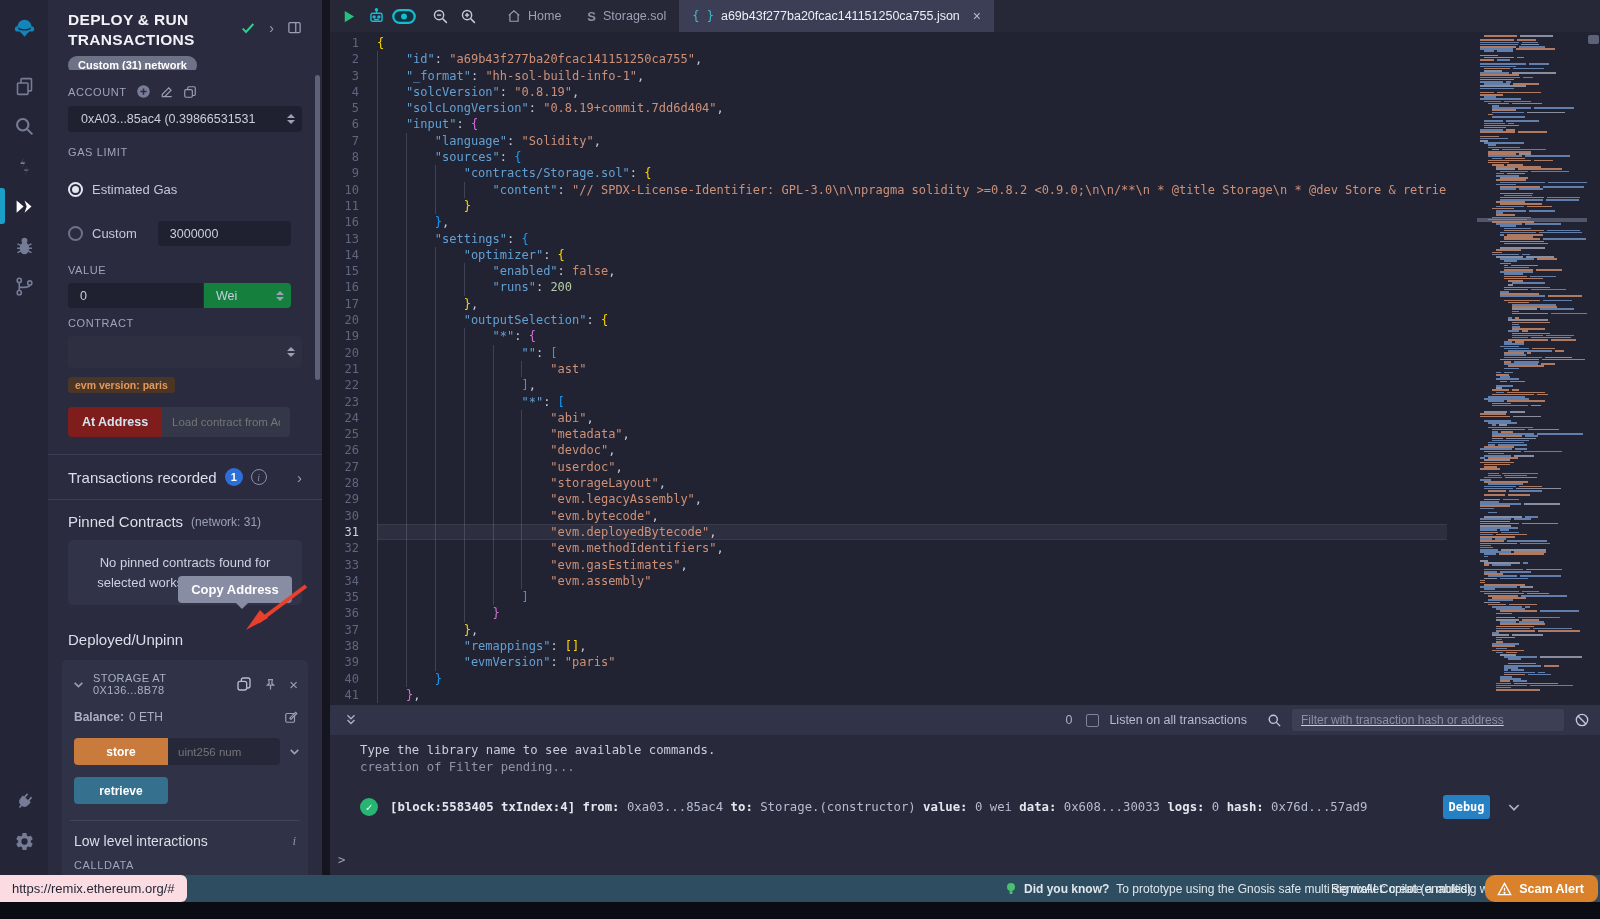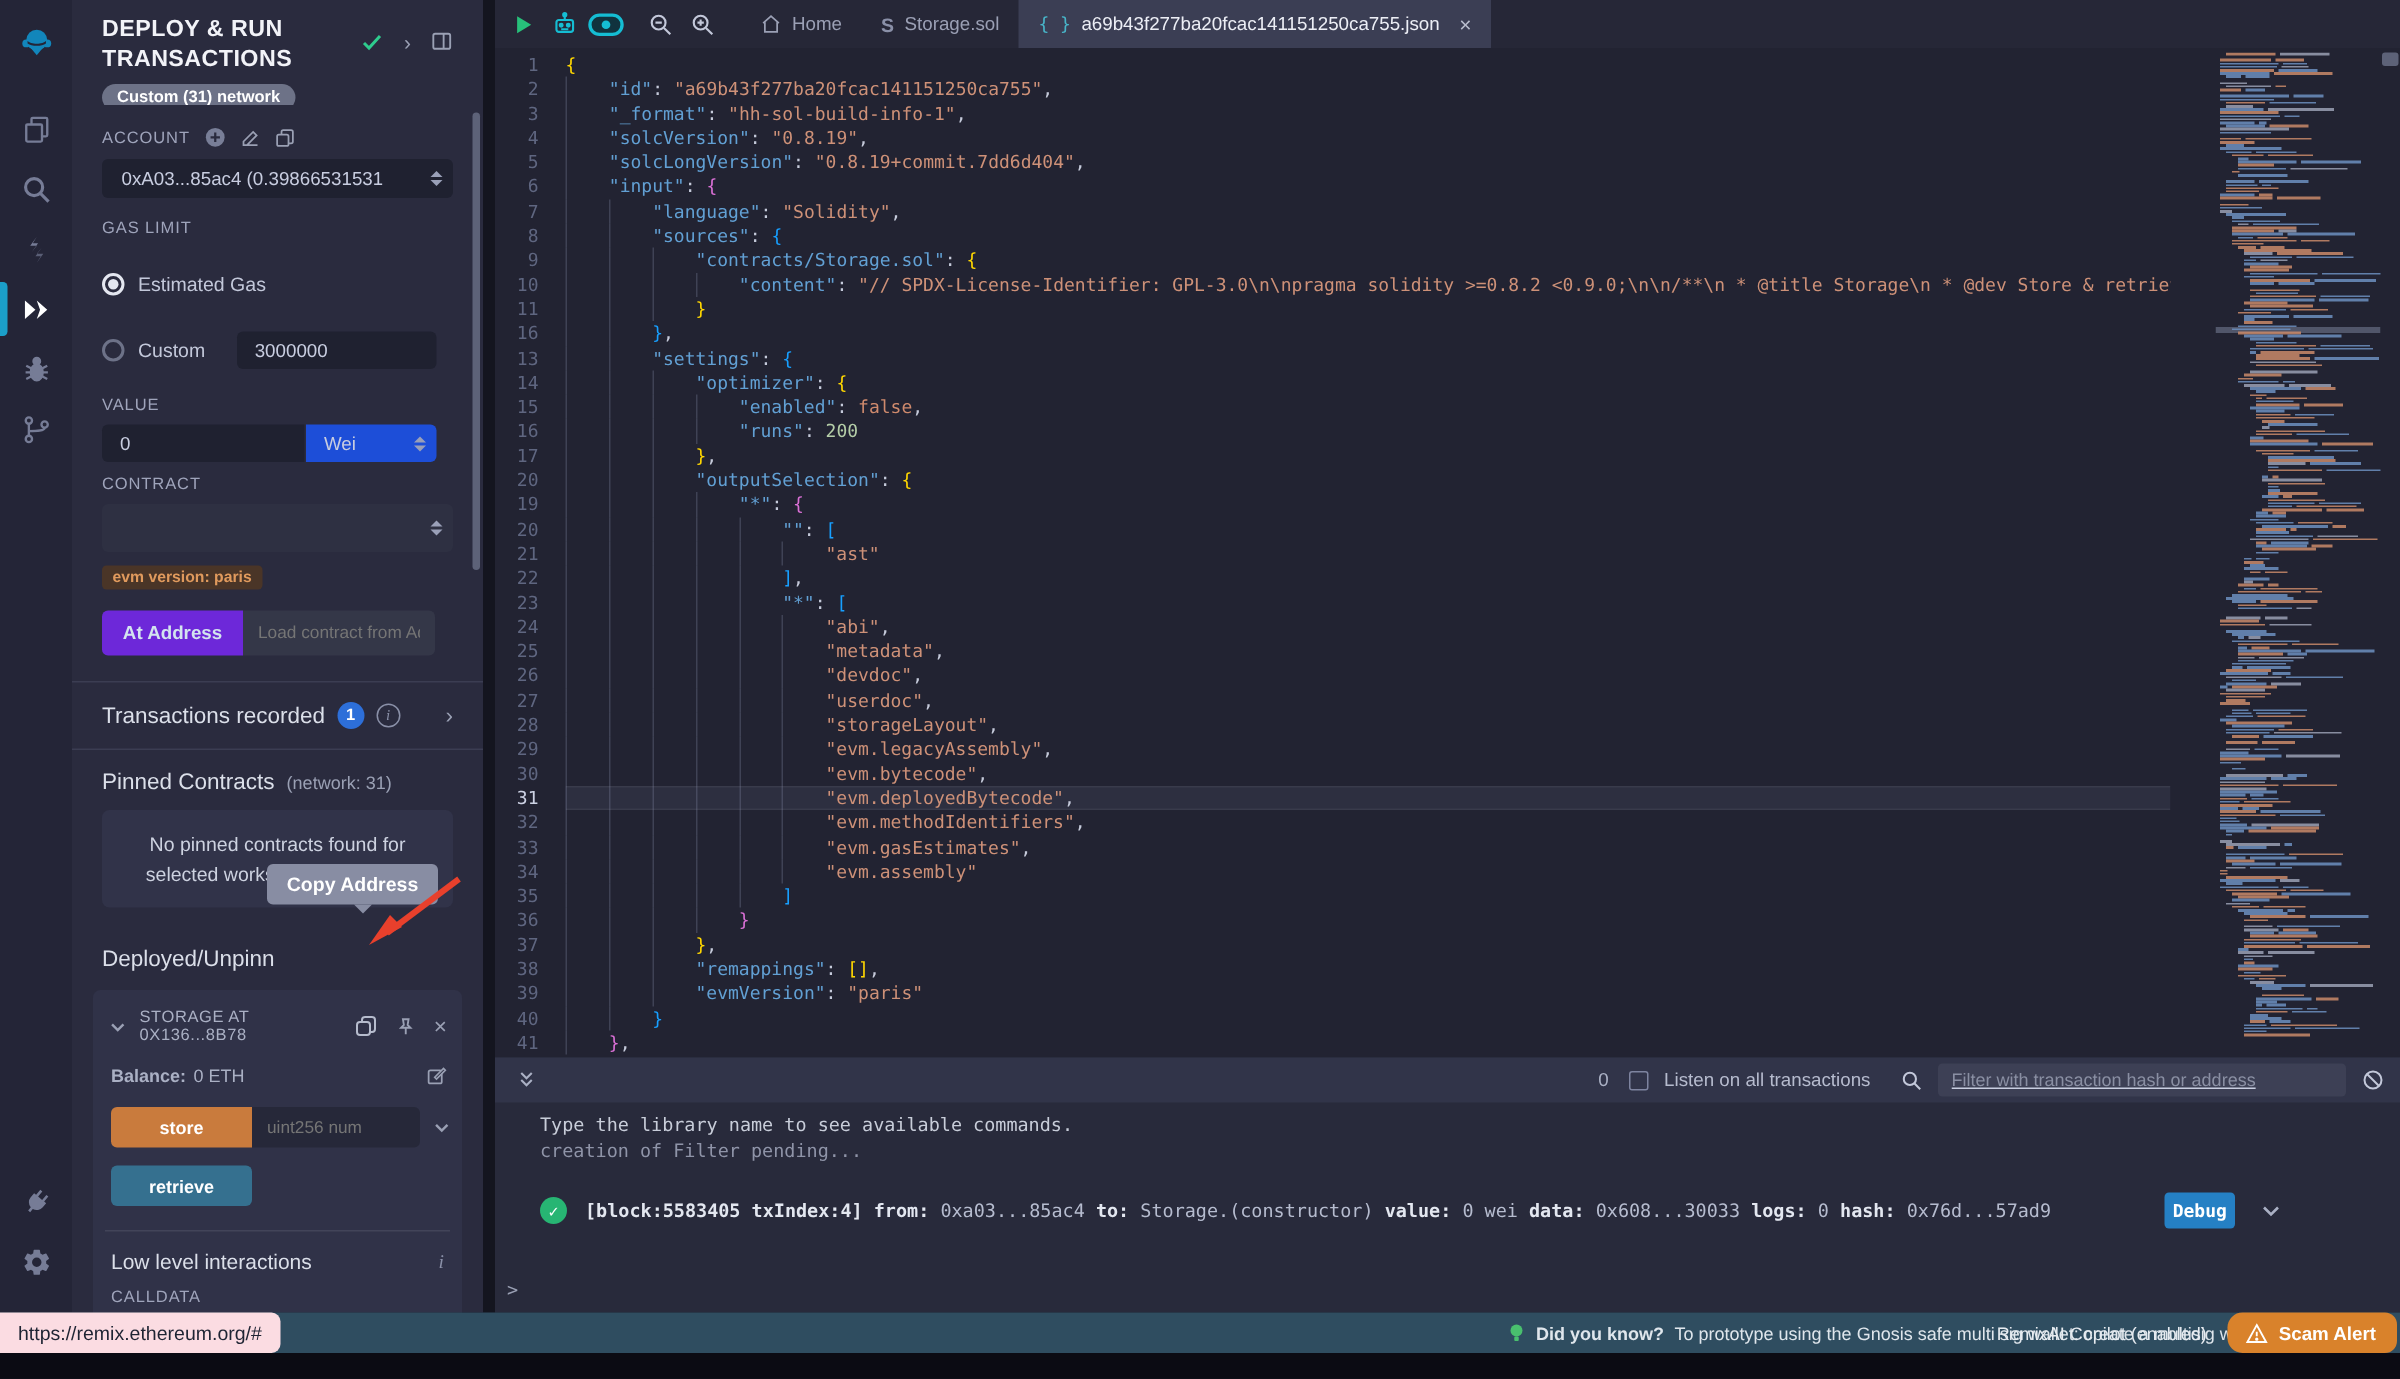--- a/index.html
+++ b/index.html
@@ -32,25 +32,25 @@
   .stepper .up { border-bottom:4px solid #9aa0b8; }
   .stepper .dn { border-top:4px solid #9aa0b8; }
   .radio-row { display:flex; align-items:center; gap:9px; margin-top:24px; font-size:13px; color:#c3c8da; }
   .radio { width:15px; height:15px; border-radius:50%; border:2px solid #6d7288; background:transparent; flex:0 0 auto; position:relative; }
   .radio.checked { border-color:#e4e7f0; }
   .radio.checked::after { content:""; position:absolute; inset:2px; border-radius:50%; background:#e4e7f0; }
   .txt-input { background:#1f2130; border:none; border-radius:4px; height:25px; color:#c8cde0; font-size:12.5px; padding:0 12px; outline:none; }
   .gas-input { width:133px; margin-left:12px; }
   .value-row { display:flex; margin-top:7px; gap:1px; }
   .value-input { width:135px; border-radius:4px 0 0 4px; }
-  .wei-sel { position:relative; width:87px; background:#1d4ed8; border-radius:0 4px 4px 0; height:25px; display:flex; align-items:center; padding-left:12px; font-size:12.5px; color:#c8cde0; }
+  .wei-sel { position:relative; width:87px; background:#15803d; border-radius:0 4px 4px 0; height:25px; display:flex; align-items:center; padding-left:12px; font-size:12.5px; color:#c8cde0; }
   .contract-sel { height:32px; background:#2e3042; }
   .evm-pill { display:inline-block; margin-top:9px; background:#4a3527; color:#e09a5d; font-size:10.5px; font-weight:bold; padding:2px 7px; border-radius:3px; }
   .addr-row { display:flex; margin-top:14px; }
-  .btn-ataddr { background:#6d28d9; color:#d3e4ef; font-size:12.5px; font-weight:bold; border:none; border-radius:4px 0 0 4px; width:94px; height:30px; }
+  .btn-ataddr { background:#7f1d1d; color:#d3e4ef; font-size:12.5px; font-weight:bold; border:none; border-radius:4px 0 0 4px; width:94px; height:30px; }
   .load-addr { background:#343748; border:none; border-radius:0 4px 4px 0; width:128px; height:30px; color:#858aa0; font-size:11.5px; padding:0 10px; outline:none; }
   .divider { border-top:1px solid #3b3d52; margin-top:17px; }
   .section-row { display:flex; align-items:center; gap:8px; padding:13px 20px; }
   .section-title { color:#dbdfe9; font-size:15px; }
   .count-badge { width:18px; height:18px; border-radius:50%; background:#2d6fd9; color:#fff; font-size:11px; font-weight:bold; display:flex; align-items:center; justify-content:center; }
   .info-circ { width:16px; height:16px; border-radius:50%; border:1.4px solid #8a90a8; color:#8a90a8; font-size:10px; display:flex; align-items:center; justify-content:center; font-family:"Liberation Serif",serif; font-style:italic; }
   .chev-right { margin-left:auto; color:#9aa0b4; font-size:15px; }
   .net-note { color:#9aa0b4; font-size:12px; }
   .empty-box { margin:4px 20px 0 20px; background:#313349; border-radius:5px; padding:13px 8px; text-align:center; font-size:13px; color:#cdd2e0; line-height:1.5; }
   .deployed-title { padding:26px 20px 0 20px; color:#dbdfe9; font-size:15px; white-space:nowrap; overflow:hidden; }

